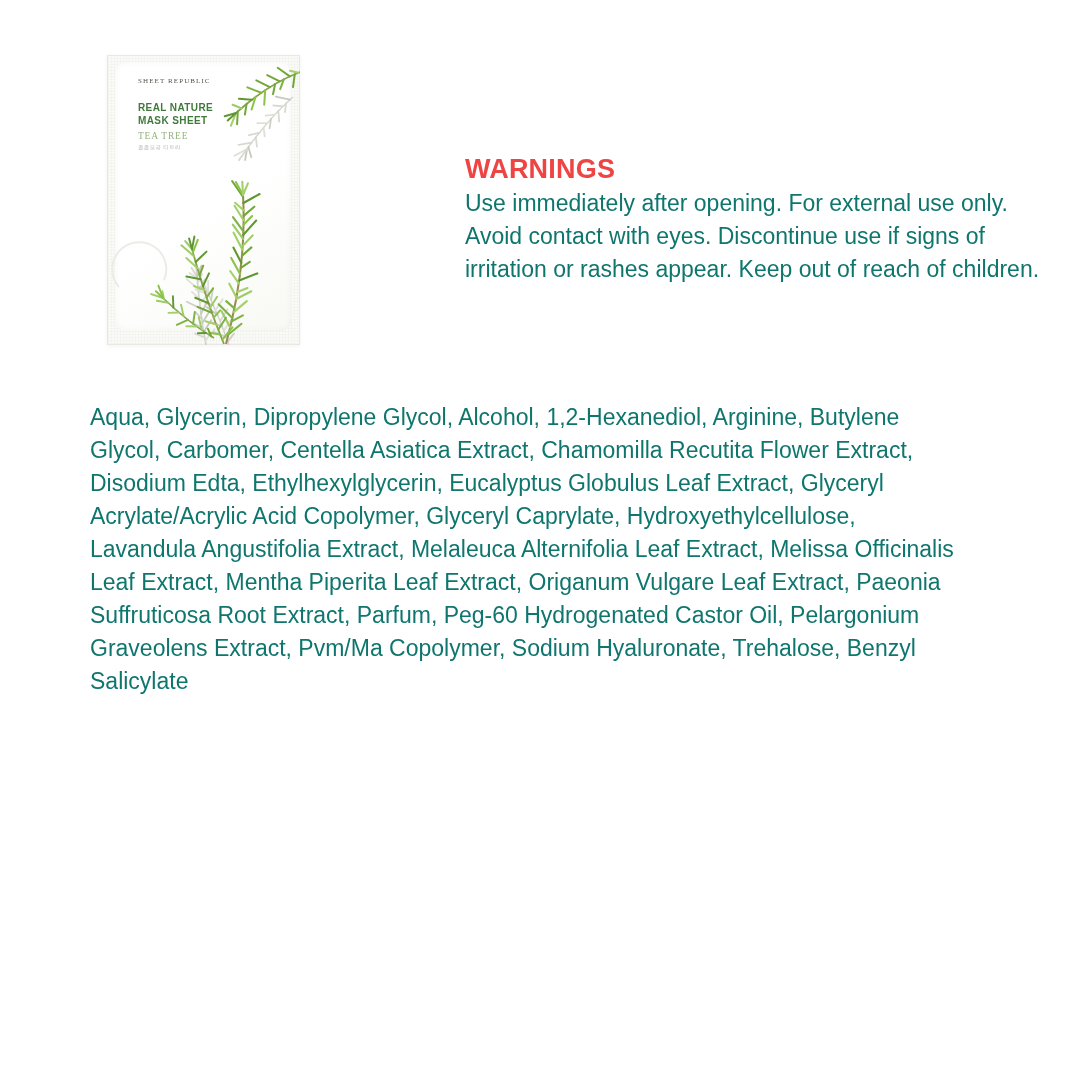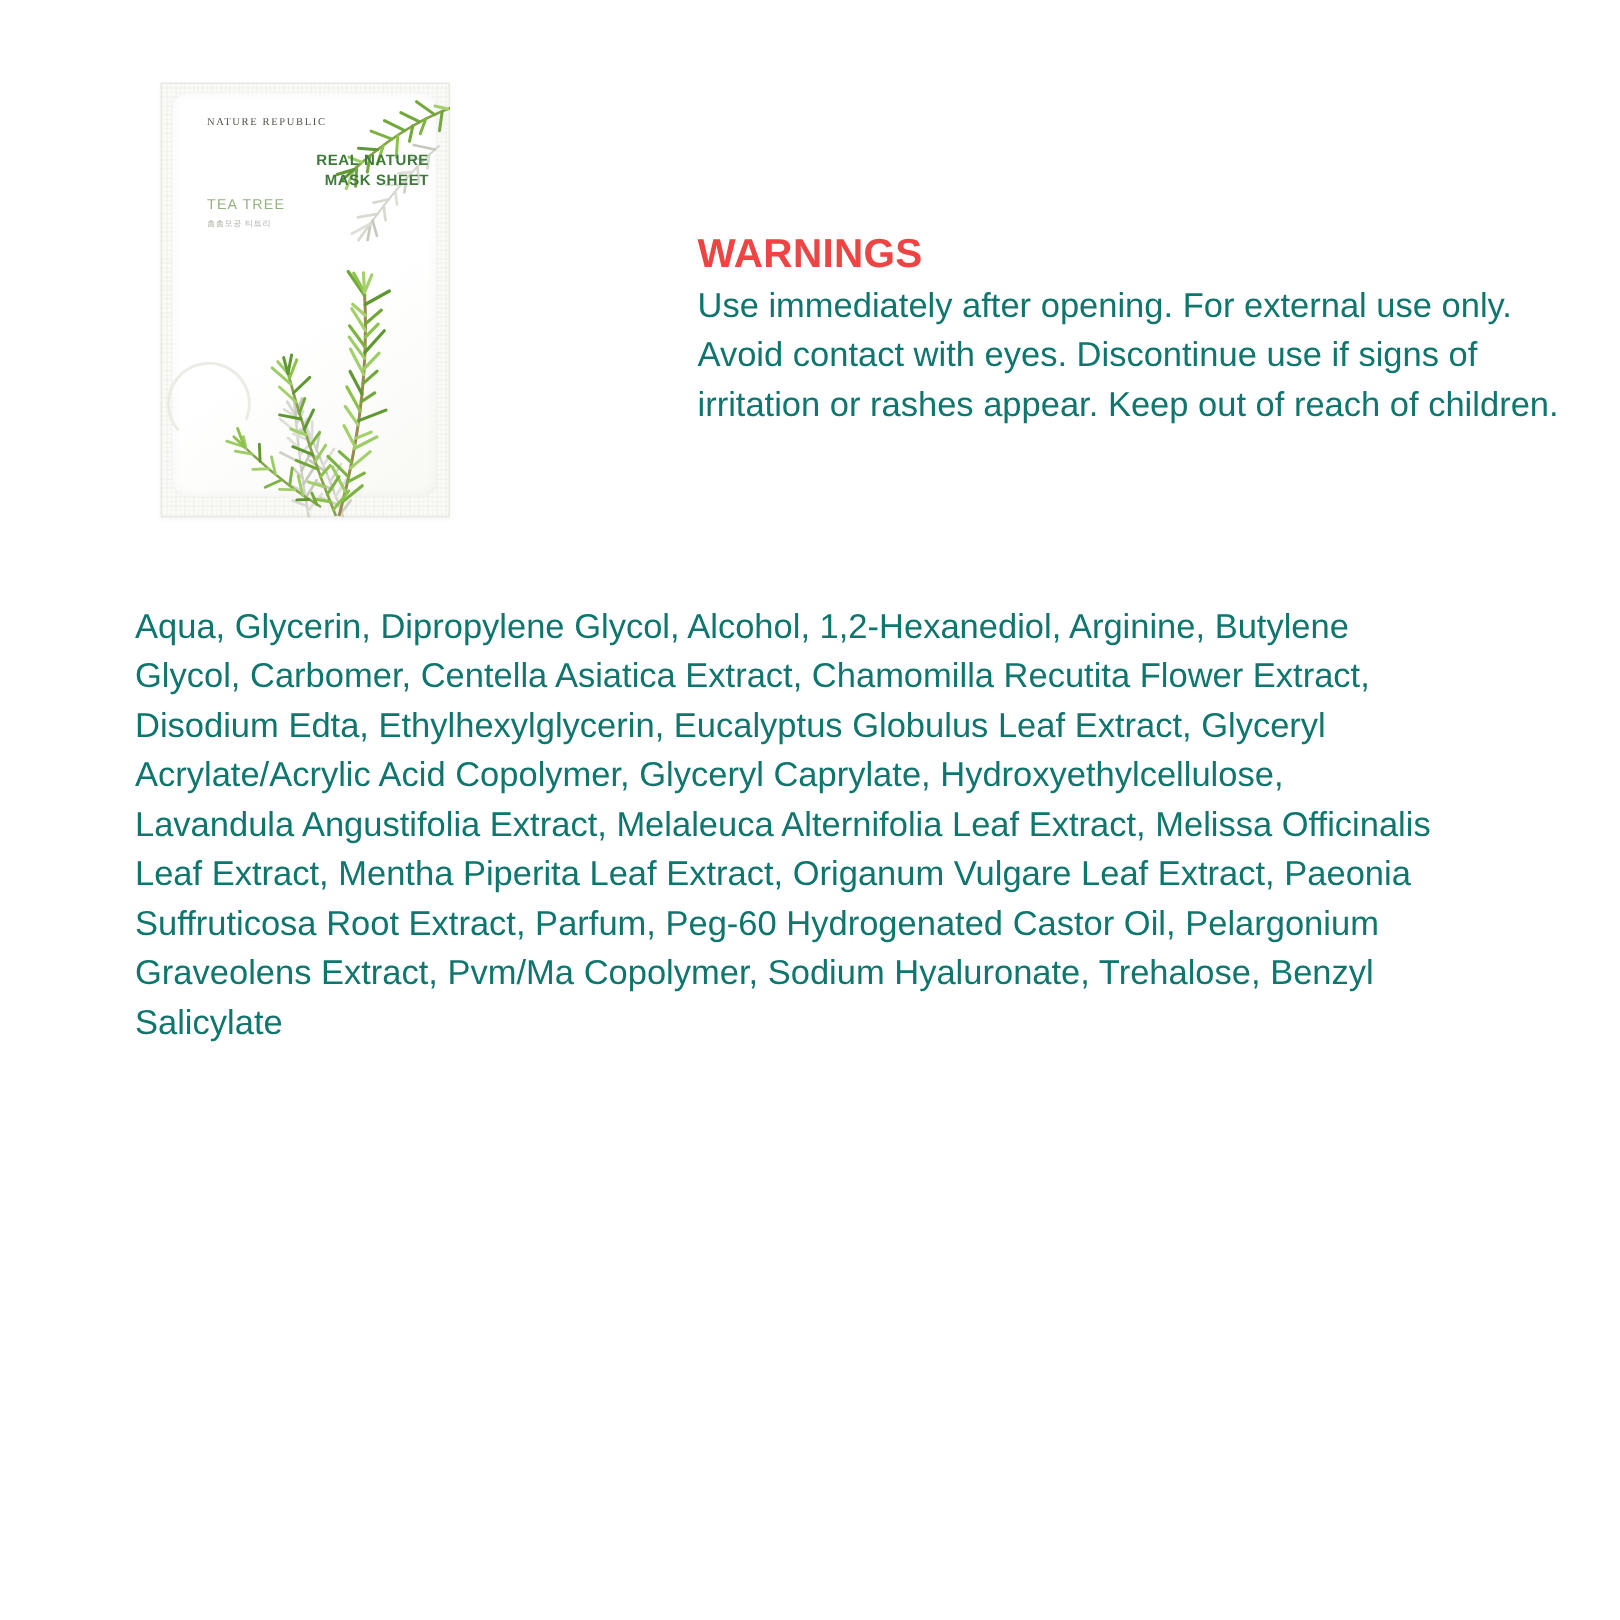--- a/index.html
+++ b/index.html
@@ -63,20 +63,21 @@
     margin-top: 17px;
     font-weight: bold;
     font-size: 10px; line-height: 12.5px;
     letter-spacing: 0.4px;
     white-space: nowrap;
   }
   .pkg-variant {
     margin-top: 4px;
     font-size: 9.5px; letter-spacing: 0.8px;
     white-space: nowrap;
+    font-family: Liberation Serif, serif;
   }
   .pkg-korean {
     margin-top: 3px;
     font-size: 6px; color: #adada5;
     letter-spacing: 0.5px;
     transform: scale(0.9); transform-origin: left top;
     white-space: nowrap;
   }
 
   
@@ -247,22 +248,22 @@
           <line x1="139.6" y1="48.8" x2="137.9" y2="59.6" stroke="#71a839" stroke-width="2" stroke-linecap="round"></line>
           <line x1="134.4" y1="53.2" x2="125.6" y2="49.7" stroke="#9ccc65" stroke-width="2" stroke-linecap="round"></line>
           <line x1="130.8" y1="56.3" x2="130.1" y2="69.2" stroke="#71a839" stroke-width="2" stroke-linecap="round"></line>
           <line x1="129.0" y1="58.0" x2="123.8" y2="70.8" stroke="#a3d06a" stroke-width="2" stroke-linecap="round"></line>
           <line x1="129.0" y1="58.0" x2="120.7" y2="65.5" stroke="#5f9730" stroke-width="2" stroke-linecap="round"></line>
           <line x1="129.0" y1="58.0" x2="117.7" y2="61.3" stroke="#5f9730" stroke-width="2" stroke-linecap="round"></line>
         </g>
     </svg>
     <div class="pkg-notch"></div>
     <div class="pkg-text">
-      <div class="pkg-brand">NATURE REPUBLIC</div>
-      <div class="pkg-title" style="color: rgb(62, 122, 58); text-align: right;">
+      <div class="pkg-brand">SHEET REPUBLIC</div>
+      <div class="pkg-title" style="color: rgb(62, 122, 58);">
         <div>REAL NATURE</div>
         <div>MASK SHEET</div>
       </div>
       <div class="pkg-variant" style="color: rgb(146, 179, 126);">TEA TREE</div>
       <div class="pkg-korean">촘촘모공 티트리</div>
     </div>
   </div>
 
   <section class="warnings">
     <h2 class="section-heading">WARNINGS</h2>

